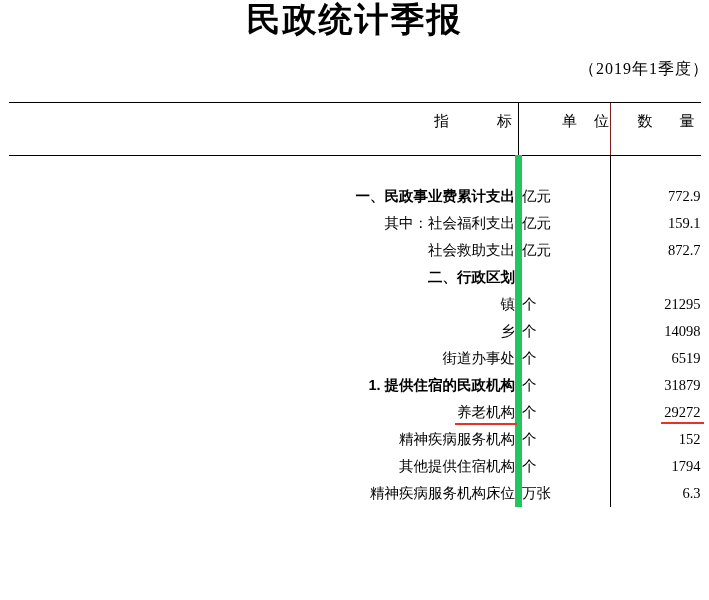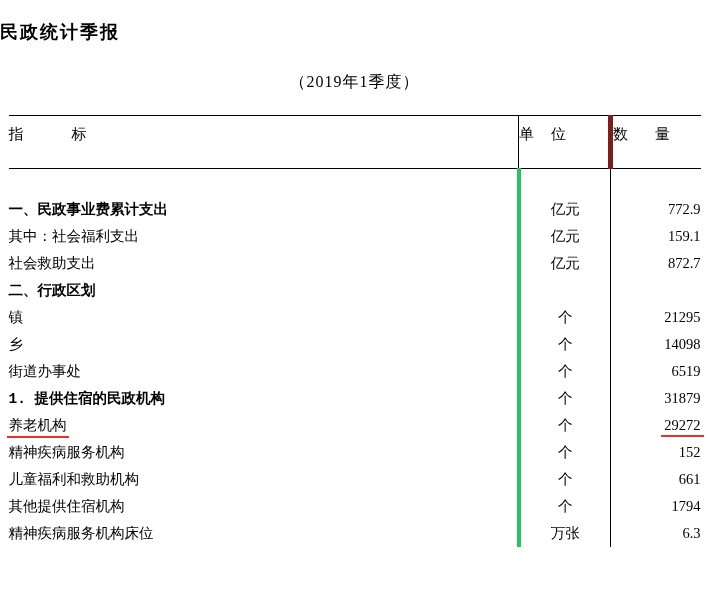--- a/index.html
+++ b/index.html
@@ -14,30 +14,30 @@
     color: #000000;
     overflow: hidden;
   }
   .page {
     position: relative;
     width: 709px;
     height: 600px;
     box-sizing: border-box;
   }
   .doc-title {
-    text-align: left;
+    text-align: center;
     font-family: "DejaVu Sans", sans-serif;
     font-weight: bold;
-    font-size: 18px;
+    font-size: 34px;
     letter-spacing: 2px;
-    margin: 14px 0 0 0;
+    margin: 1px 0 0 0;
     line-height: 36px;
   }
   .doc-subtitle {
-    text-align: center;
+    text-align: right;
     font-family: "Liberation Serif", serif;
     font-size: 16px;
     margin: 22px 0 0 0;
     letter-spacing: 1px;
   }
   table.stat {
     width: 692px;
     margin: 22px auto 0 auto;
     border-collapse: collapse;
     table-layout: fixed;
@@ -46,41 +46,41 @@
   table.stat col.c-unit { width: 92px; }
   table.stat col.c-qty { width: 90px; }
 
   table.stat thead th {
     font-weight: normal;
     font-family: Liberation Serif, serif;
     font-size: 15px;
     padding: 9px 0 24px 0;
     border-top: 1.6px solid #000;
     border-bottom: 1.6px solid #000;
-    text-align: left;
+    text-align: right;
     letter-spacing: 1px;
   }
   table.stat thead th.ind-head { letter-spacing: 6px; }
   table.stat thead th.unit-head { border-left: 1px solid #000; }
-  table.stat thead th.qty-head { border-left: 5px solid #7f1d1d; letter-spacing: 6px;}
+  table.stat thead th.qty-head { border-left: 1px solid #7f1d1d; letter-spacing: 6px;}
 
   table.stat tbody td {
     font-size: 14.5px;
     padding: 2px 0;
     height: 23px;
     vertical-align: middle;
   }
   td.ind {
-    font-family: Liberation Mono, monospace;
-    text-align: left;
+    font-family: Liberation Sans, sans-serif;
+    text-align: right;
   }
   td.unit {
     font-family: "DejaVu Sans", sans-serif;
-    text-align: center;
-    border-left: 4px solid #22c55e;
+    text-align: left;
+    border-left: 7px solid #22c55e;
   }
   td.qty {
     font-family: "Liberation Serif", serif;
     text-align: right;
     padding-right: 14px;
     border-left: 1px solid #000;
     margin-top: 32px;
   }
   tr.spacer td { height: 14px; padding: 0; }
 
@@ -190,25 +190,20 @@
           <td class="ind lvl2"><span class="hl">养老机构</span></td>
           <td class="unit">个</td>
           <td class="qty"><span class="hl-num">29272</span></td>
         </tr>
         <tr>
           <td class="ind lvl3"><span>精神疾病服务机构</span></td>
           <td class="unit">个</td>
           <td class="qty"><span>152</span></td>
         </tr>
         <tr>
-          <td class="ind lvl3"><span>儿童福利和救助机构</span></td>
-          <td class="unit">个</td>
-          <td class="qty"><span>661</span></td>
-        </tr>
-        <tr>
           <td class="ind lvl3"><span>其他提供住宿机构</span></td>
           <td class="unit">个</td>
           <td class="qty"><span>1794</span></td>
         </tr>
         <tr>
           <td class="ind lvl3"><span>精神疾病服务机构床位</span></td>
           <td class="unit">万张</td>
           <td class="qty"><span>6.3</span></td>
         </tr>
       </tbody>

